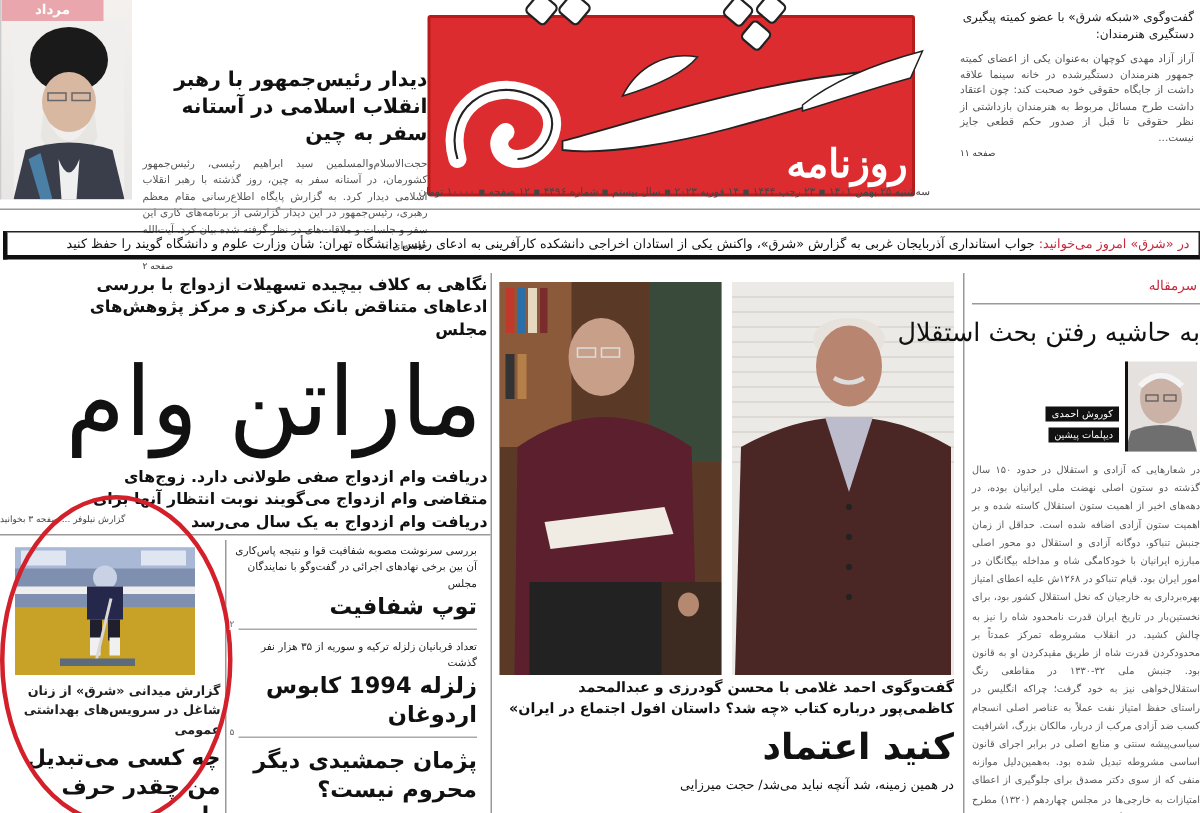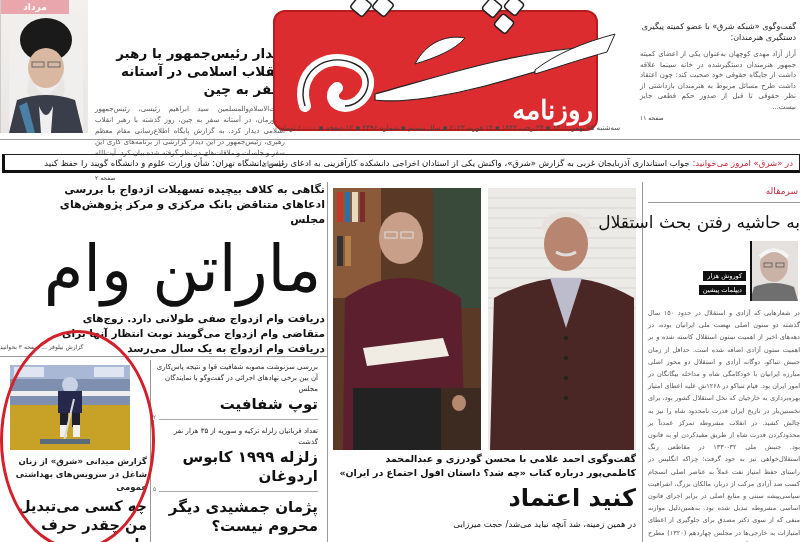--- a/index.html
+++ b/index.html
@@ -11,27 +11,27 @@
   
   .top-left-photo { left: 0; top: 0; width: 88px; height: 133px; background: linear-gradient(#f3f0ee, #e8e6e4); overflow: hidden; border-left: 1px solid #ccc; }
   .top-left-tag { position: absolute; left: 0; top: 0; width: 68px; height: 14px; background: #e9a6ad; color: #fff; font-size: 9px; font-weight: bold; text-align: center; line-height: 14px; }
   .leader-fig { position: absolute; left: 8px; top: 14px; width: 74px; height: 119px; }
 
   .top-story-1 { left: 95px; top: 4px; width: 190px; height: 130px; margin-top: 40px; }
   .top-story-1 .h { font-size: 13.5px; font-weight: bold; line-height: 18px; text-align: right; }
   .top-story-1 .p { font-size: 7px; color: #555; line-height: 11px; text-align: justify; margin-top: 6px; }
   .top-story-1 .pg { font-size: 6px; color: #333; margin-top: 4px; text-align: left; }
 
-  .logo-box { left: 273px; top: 10px; width: 325px; height: 121px; background: #dd2c2f; border: 2px solid #b71c1c; border-radius: 12px; overflow: visible; }
+  .logo-box { left: 285px; top: 10px; width: 325px; height: 121px; background: #dd2c2f; border: 2px solid #b71c1c; border-radius: 2px; overflow: visible; }
   .logo-svg { position: absolute; left: 285px; top: -6px; width: 340px; height: 128px; }
   .logo-sub { position: absolute; right: 3px; bottom: 4px; color: #fff; font-size: 26px; font-weight: bold; font-family: "DejaVu Serif", serif; }
 
   .date-line { left: 260px; top: 124px; width: 360px; font-size: 7px; color: #444; text-align: right; white-space: nowrap; direction: rtl; }
 
-  .top-story-2 { left: 640px; top: 6px; width: 156px; height: 130px; margin-top: 15px; }
+  .top-story-2 { left: 640px; top: 6px; width: 156px; height: 130px; }
   .top-story-2 .kicker { font-size: 8px; line-height: 11px; text-align: right; color: #222; }
   .top-story-2 .h { font-size: 13px; font-weight: bold; line-height: 17px; margin-top: 4px; text-align: right; }
   .top-story-2 .p { font-size: 7px; color: #555; line-height: 10.5px; margin-top: 6px; text-align: justify; }
   .top-story-2 .pg { font-size: 6px; color: #333; margin-top: 2px; text-align: left; }
 
   .rule { left: 0; width: 800px; height: 1px; background: #999; }
 
   
   .ticker { left: 2px; top: 154px; width: 798px; height: 19px; border: 1px solid #222; border-bottom: 3px solid #111; border-left: 3px solid #111; font-size: 8.5px; line-height: 16px; padding-right: 6px; white-space: nowrap; overflow: hidden; text-align: right; }
   .ticker .kick { color: #c5283d; }
@@ -174,21 +174,21 @@
 <div class="abs briefs">
   <div>
     <div class="brief-kicker">بررسی سرنوشت مصوبه شفافیت قوا و نتیجه پاس‌کاری آن بین برخی نهادهای اجرائی در گفت‌وگو با نمایندگان مجلس</div>
     <div class="brief-h">توپ شفافیت</div>
   </div>
   <div class="brief-sep">
       <span>۲</span>
     </div>
   <div>
     <div class="brief-kicker">تعداد قربانیان زلزله ترکیه و سوریه از ۳۵ هزار نفر گذشت</div>
-    <div class="brief-h">زلزله ۱۹۹۹ کابوس اردوغان</div>
+    <div class="brief-h">زلزله 1994 کابوس اردوغان</div>
   </div>
   <div class="brief-sep">
       <span>۵</span>
     </div>
   <div>
     <div class="brief-h">پژمان جمشیدی دیگر محروم نیست؟</div>
   </div>
 </div>
 
 <div class="abs photo-pane photo-a">
@@ -255,17 +255,17 @@
     <div class="author-photo">
       <svg width="48" height="60" viewBox="0 0 48 60">
         <rect width="48" height="60" fill="#e4e1de"></rect>
         <ellipse cx="24" cy="24" rx="14" ry="17" fill="#cbb2a6"></ellipse>
         <path d="M10 16 Q24 2 38 16" stroke="#f4f4f4" stroke-width="4" fill="none"></path>
         <rect x="14" y="22" width="8" height="4" fill="none" stroke="#555" stroke-width="0.8"></rect>
         <rect x="26" y="22" width="8" height="4" fill="none" stroke="#555" stroke-width="0.8"></rect>
         <path d="M0 60 L4 46 Q24 38 44 46 L48 60 Z" fill="#6f6f6f"></path>
       </svg>
     </div>
-    <div class="author-name">کوروش هزار</div>
+    <div class="author-name">کوروش احمدی</div>
     <div class="author-title">دیپلمات پیشین</div>
   </div>
   <div class="body">در شعارهایی که آزادی و استقلال در حدود ۱۵۰ سال گذشته دو ستون اصلی نهضت ملی ایرانیان بوده، در دهه‌های اخیر از اهمیت ستون استقلال کاسته شده و بر اهمیت ستون آزادی اضافه شده است. حداقل از زمان جنبش تنباکو، دوگانه آزادی و استقلال دو محور اصلی مبارزه ایرانیان با خودکامگی شاه و مداخله بیگانگان در امور ایران بود. قیام تنباکو در ۱۲۶۸ش علیه اعطای امتیاز بهره‌برداری به خارجیان که نخل استقلال کشور بود، برای نخستین‌بار در تاریخ ایران قدرت نامحدود شاه را نیز به چالش کشید. در انقلاب مشروطه تمرکز عمدتاً بر محدودکردن قدرت شاه از طریق مقیدکردن او به قانون بود. جنبش ملی ۳۲-۱۳۳۰ در مقاطعی رنگ استقلال‌خواهی نیز به خود گرفت؛ چراکه انگلیس در راستای حفظ امتیاز نفت عملاً به عناصر اصلی انسجام کسب ضد آزادی مرکب از دربار، مالکان بزرگ، اشرافیت سیاسی‌پیشه سنتی و منابع اصلی در برابر اجرای قانون اساسی مشروطه تبدیل شده بود. به‌همین‌دلیل موازنه منفی که از سوی دکتر مصدق برای جلوگیری از اعطای امتیازات به خارجی‌ها در مجلس چهاردهم (۱۳۲۰) مطرح شده بود، برای جلوگیری از اعطای امتیاز نفت شمال به شوروی و خلع ید از انگلیس در نفت جنوب موضوعیت داشت. کودتای ۲۸ مرداد با محوریت خارجی و نقش آفرینی ائتلاف مورد اشاره راه را برای احیای دیکتاتوری هموار کرد و نهضت ملی را در آن مقطع به شکست کشاند. در دوره کنونی در سپهر عمومی را مبنای قضاوت قرار دهیم، مدت‌ها است که دیگر سخنی از استقلال نیست و برعکس همه توجه‌ها بر انواع آزادی‌ها متمرکز است. مراد از آزادی نیز تنها آزادی سیاسی نیست بلکه به...</div>
 </div>
 
 </body></html>

